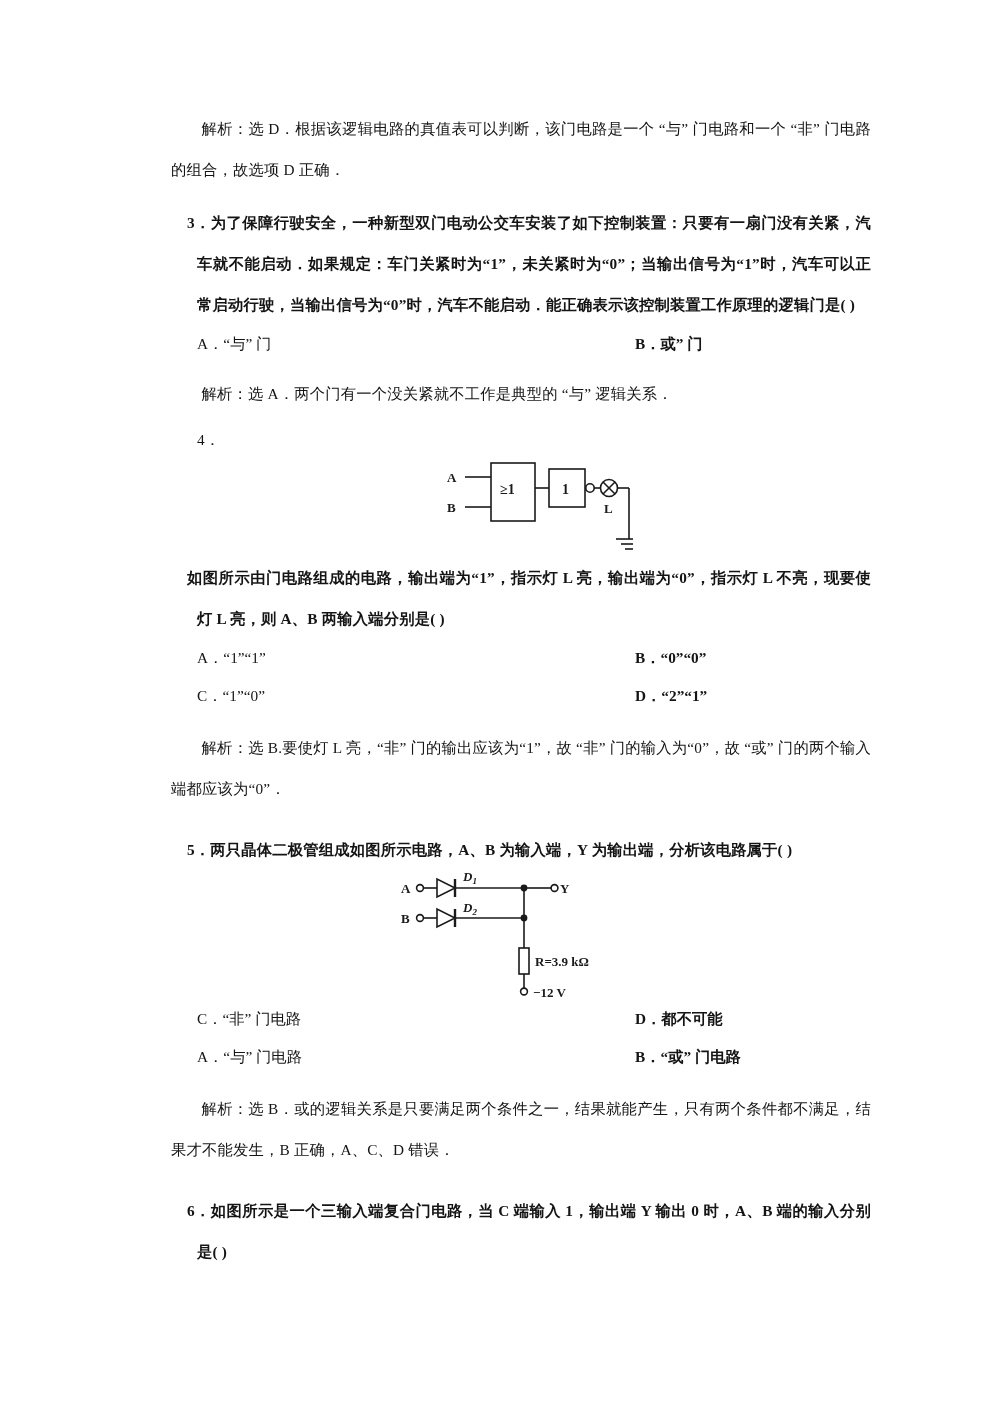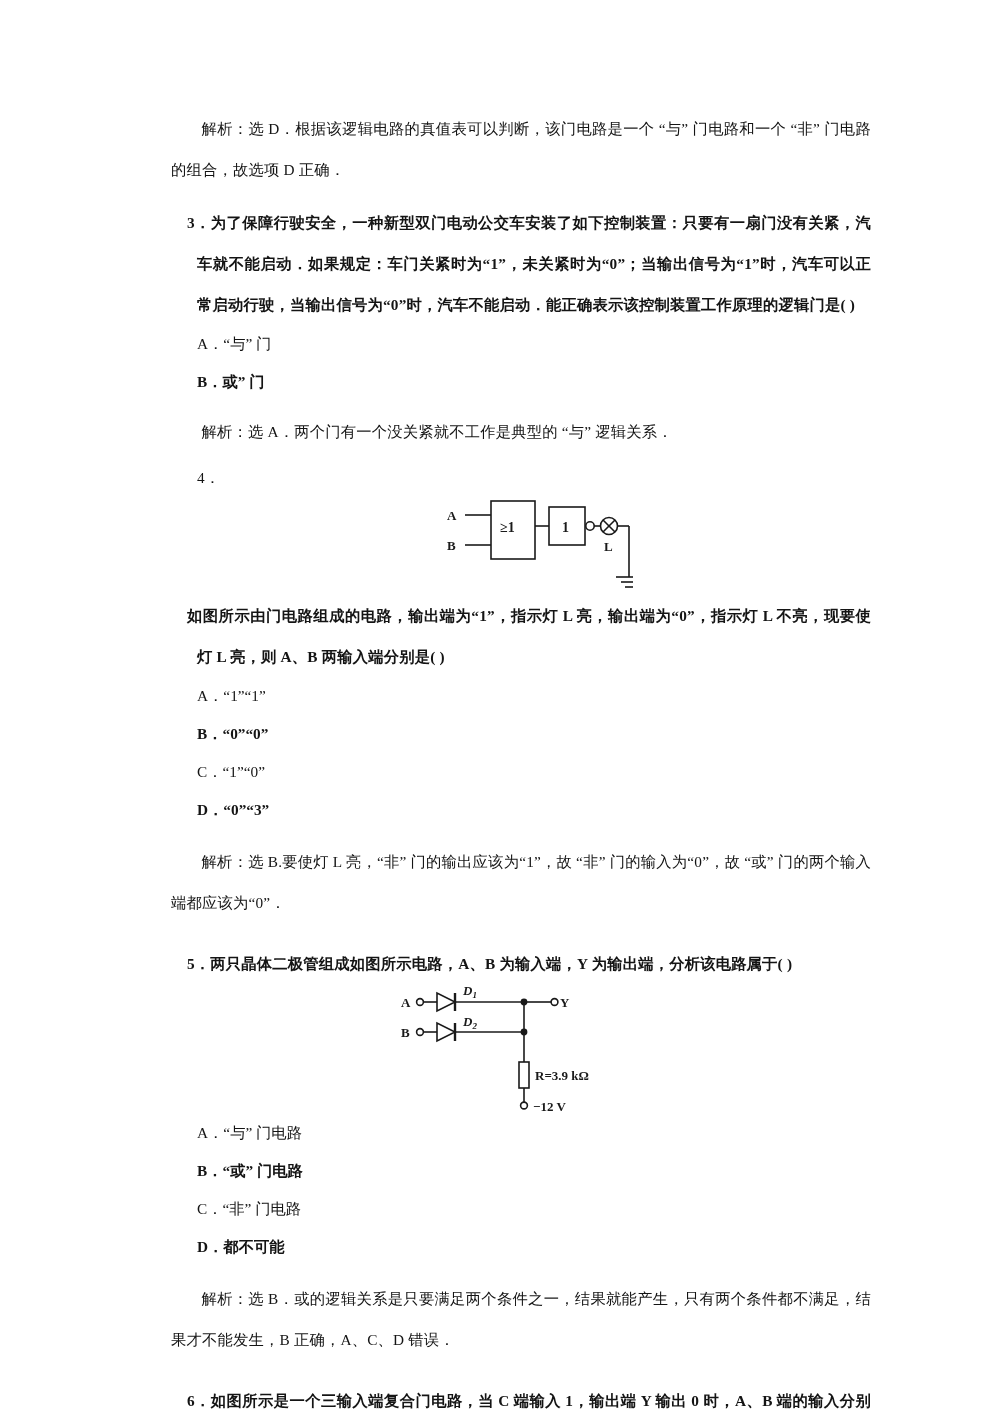--- a/index.html
+++ b/index.html
@@ -50,21 +50,20 @@
   
   .opts {
     display: block;
     margin: 0;
     padding-left: 26px;
   }
   .optrow {
     display: flex;
     line-height: 38px;
     font-size: 15.3px;
-    flex-direction: column;
   }
   .optrow .col {
     flex: 0 0 auto;
   }
   .optrow .colA { width: 438px; }
   .optrow .colB { width: 260px; font-weight: bold; }
 
   
   .gap-s { height: 12px; }
   .gap-m { height: 20px; }
@@ -166,21 +165,21 @@
 
     <p class="para hang">如图所示由门电路组成的电路，输出端为“1”，指示灯 L 亮，输出端为“0”，指示灯 L 不亮，现要使灯 L 亮，则 A、B 两输入端分别是(    )</p>
 
     <div class="opts">
       <div class="optrow">
         <span class="col colA">A．“1”“1”</span>
         <span class="col colB">B．“0”“0”</span>
       </div>
       <div class="optrow">
         <span class="col colA">C．“1”“0”</span>
-        <span class="col colB">D．“0”“3”</span>
+        <span class="col colB">D．“2”“1”</span>
       </div>
     </div>
 
     <div class="gap-s"></div>
 
     <p class="para indent">解析：选 B.要使灯 L 亮，“非” 门的输出应该为“1”，故 “非” 门的输入为“0”，故 “或” 门的两个输入端都应该为“0”．</p>
 
     <div class="gap-m"></div>
 
     <p class="para hang">5．两只晶体二极管组成如图所示电路，A、B 为输入端，Y 为输出端，分析该电路属于(    )</p>
@@ -230,27 +229,27 @@
             <text x="161" y="23" font-size="13" font-weight="bold" id="d-y">Y</text>
             <text x="136" y="96" font-size="13" font-weight="bold" id="d-r">R=3.9 kΩ</text>
             <text x="134" y="127" font-size="13" font-weight="bold" id="d-v">−12 V</text>
           </g>
         </svg>
       </div>
     </div>
 
     <div class="opts">
       <div class="optrow">
+        <span class="col colA">C．“非” 门电路</span>
+        <span class="col colB">D．都不可能</span>
+      </div>
+      <div class="optrow">
         <span class="col colA">A．“与” 门电路</span>
         <span class="col colB">B．“或” 门电路</span>
       </div>
-      <div class="optrow">
-        <span class="col colA">C．“非” 门电路</span>
-        <span class="col colB">D．都不可能</span>
-      </div>
     </div>
 
     <div class="gap-s"></div>
 
     <p class="para indent">解析：选 B．或的逻辑关系是只要满足两个条件之一，结果就能产生，只有两个条件都不满足，结果才不能发生，B 正确，A、C、D 错误．</p>
 
     <div class="gap-m"></div>
 
     <p class="para hang">6．如图所示是一个三输入端复合门电路，当 C 端输入 1，输出端 Y 输出 0 时，A、B 端的输入分别是(    )</p>
 

